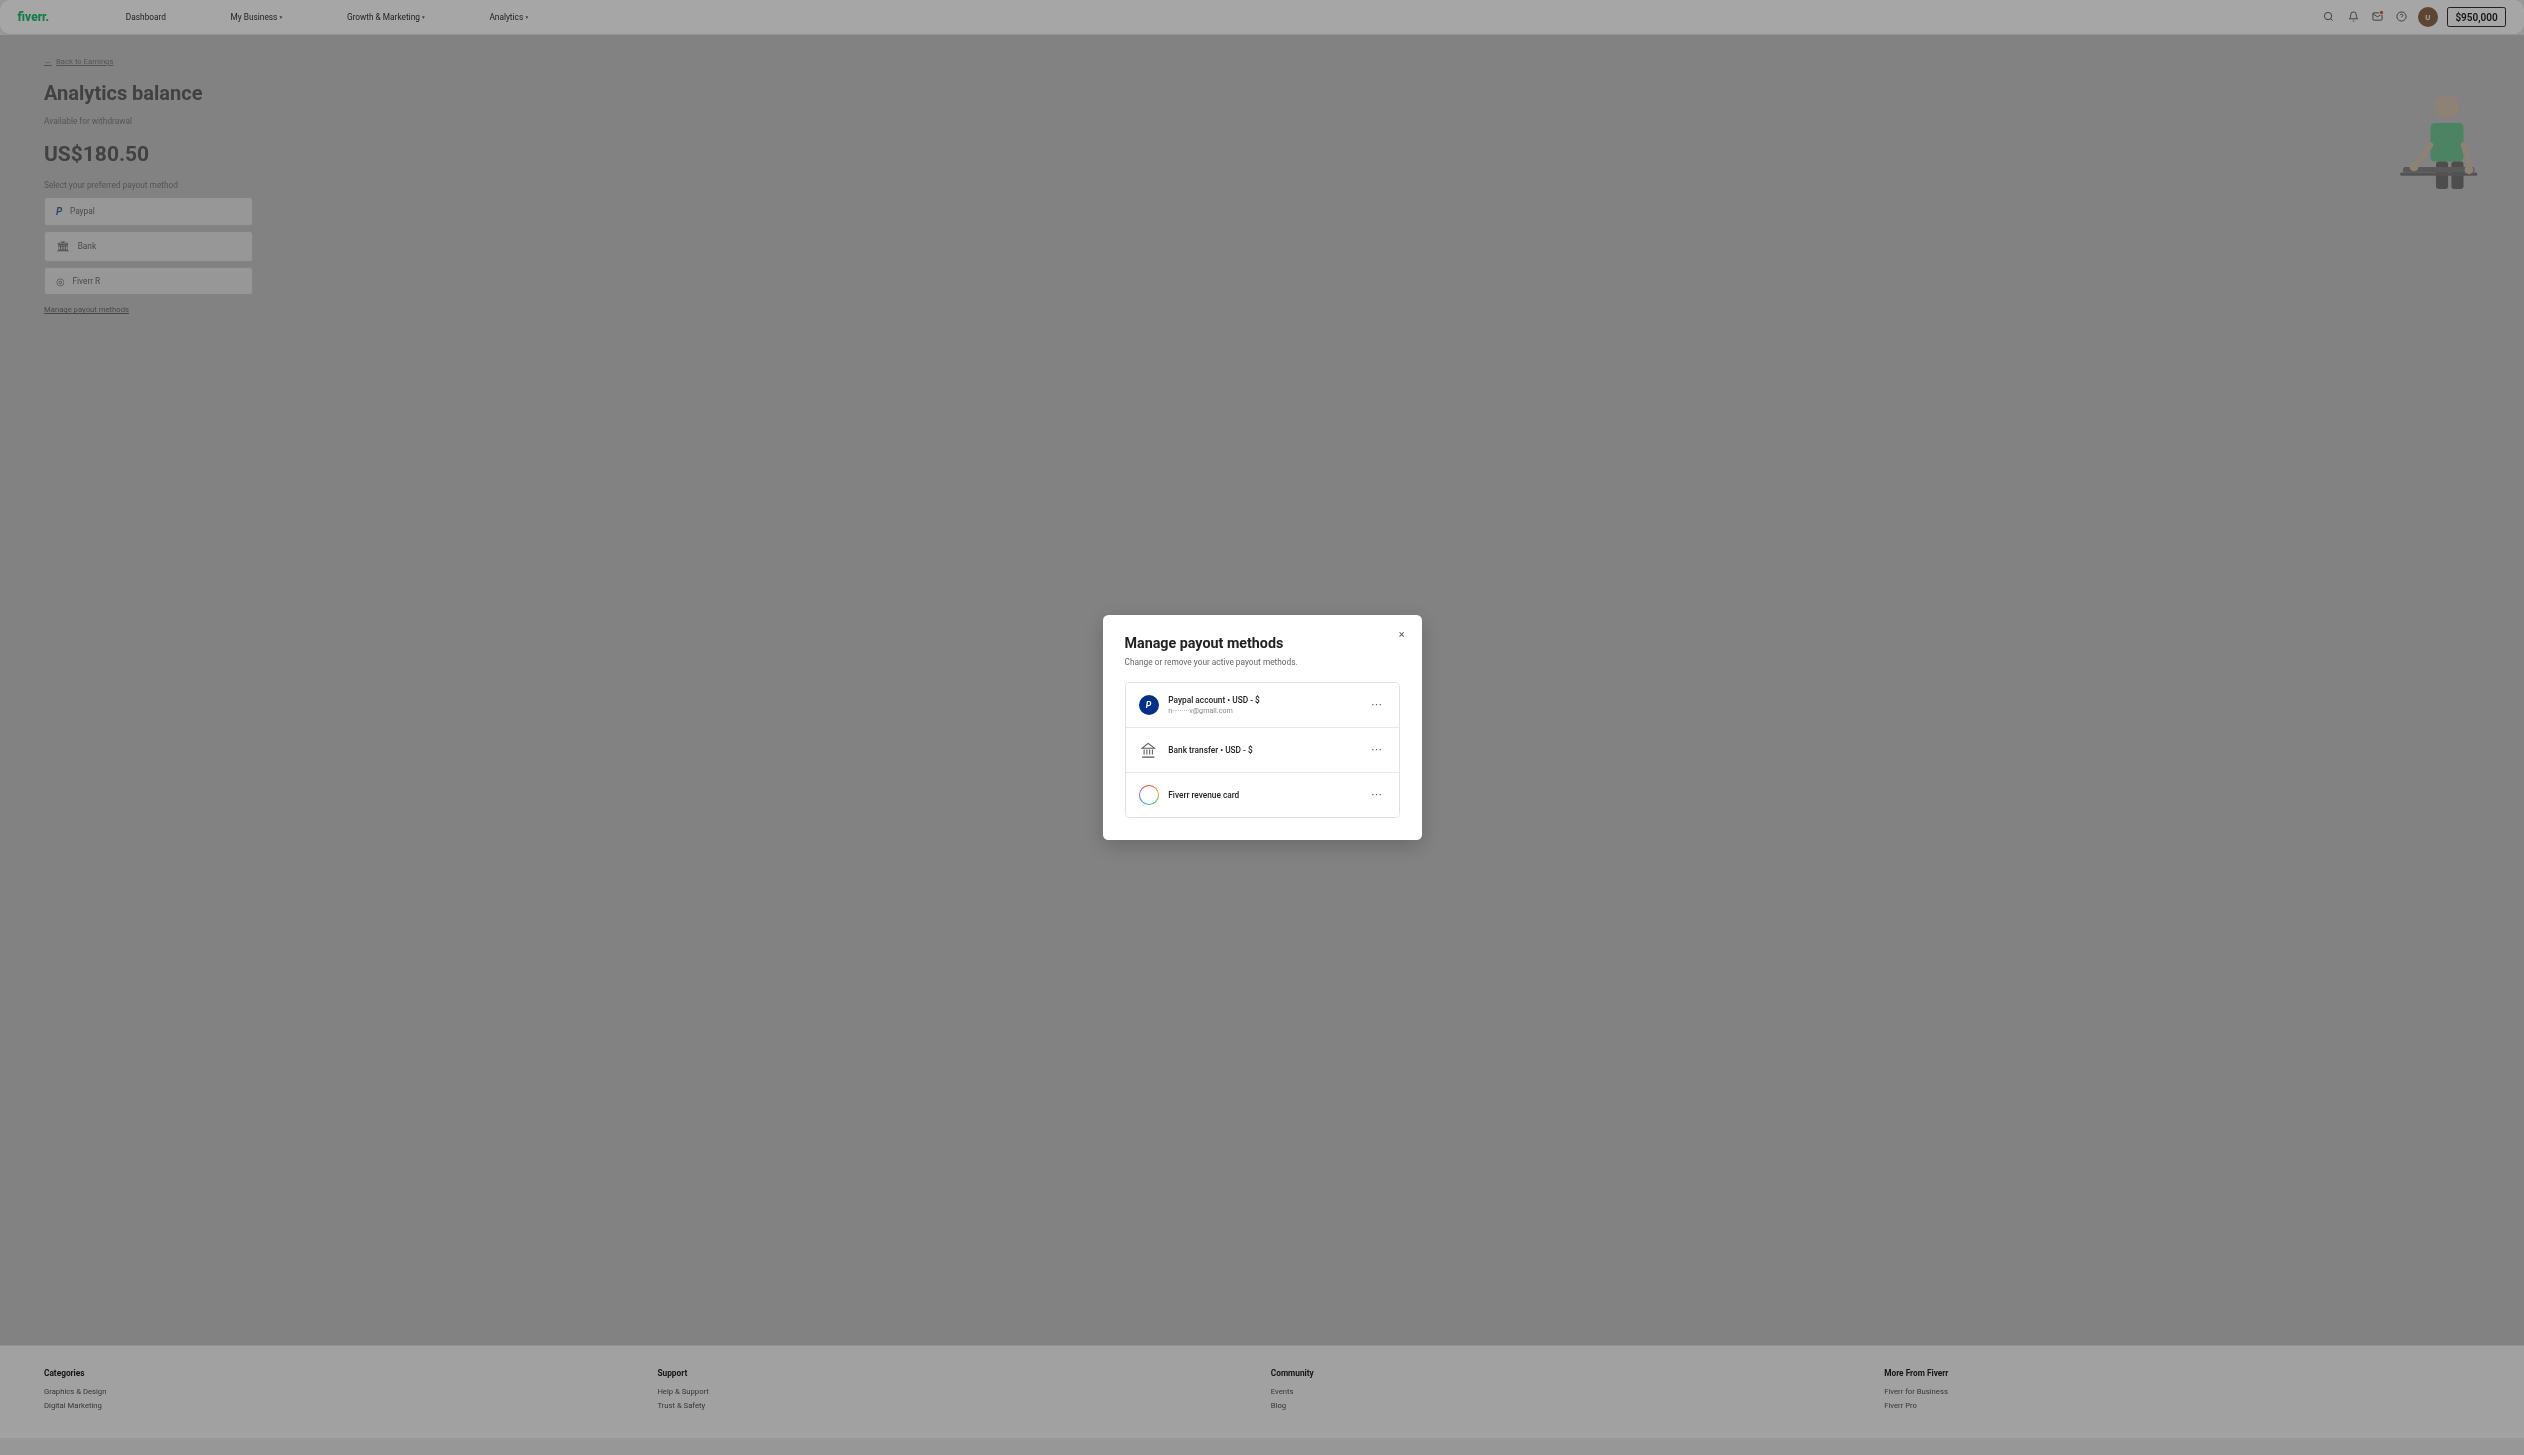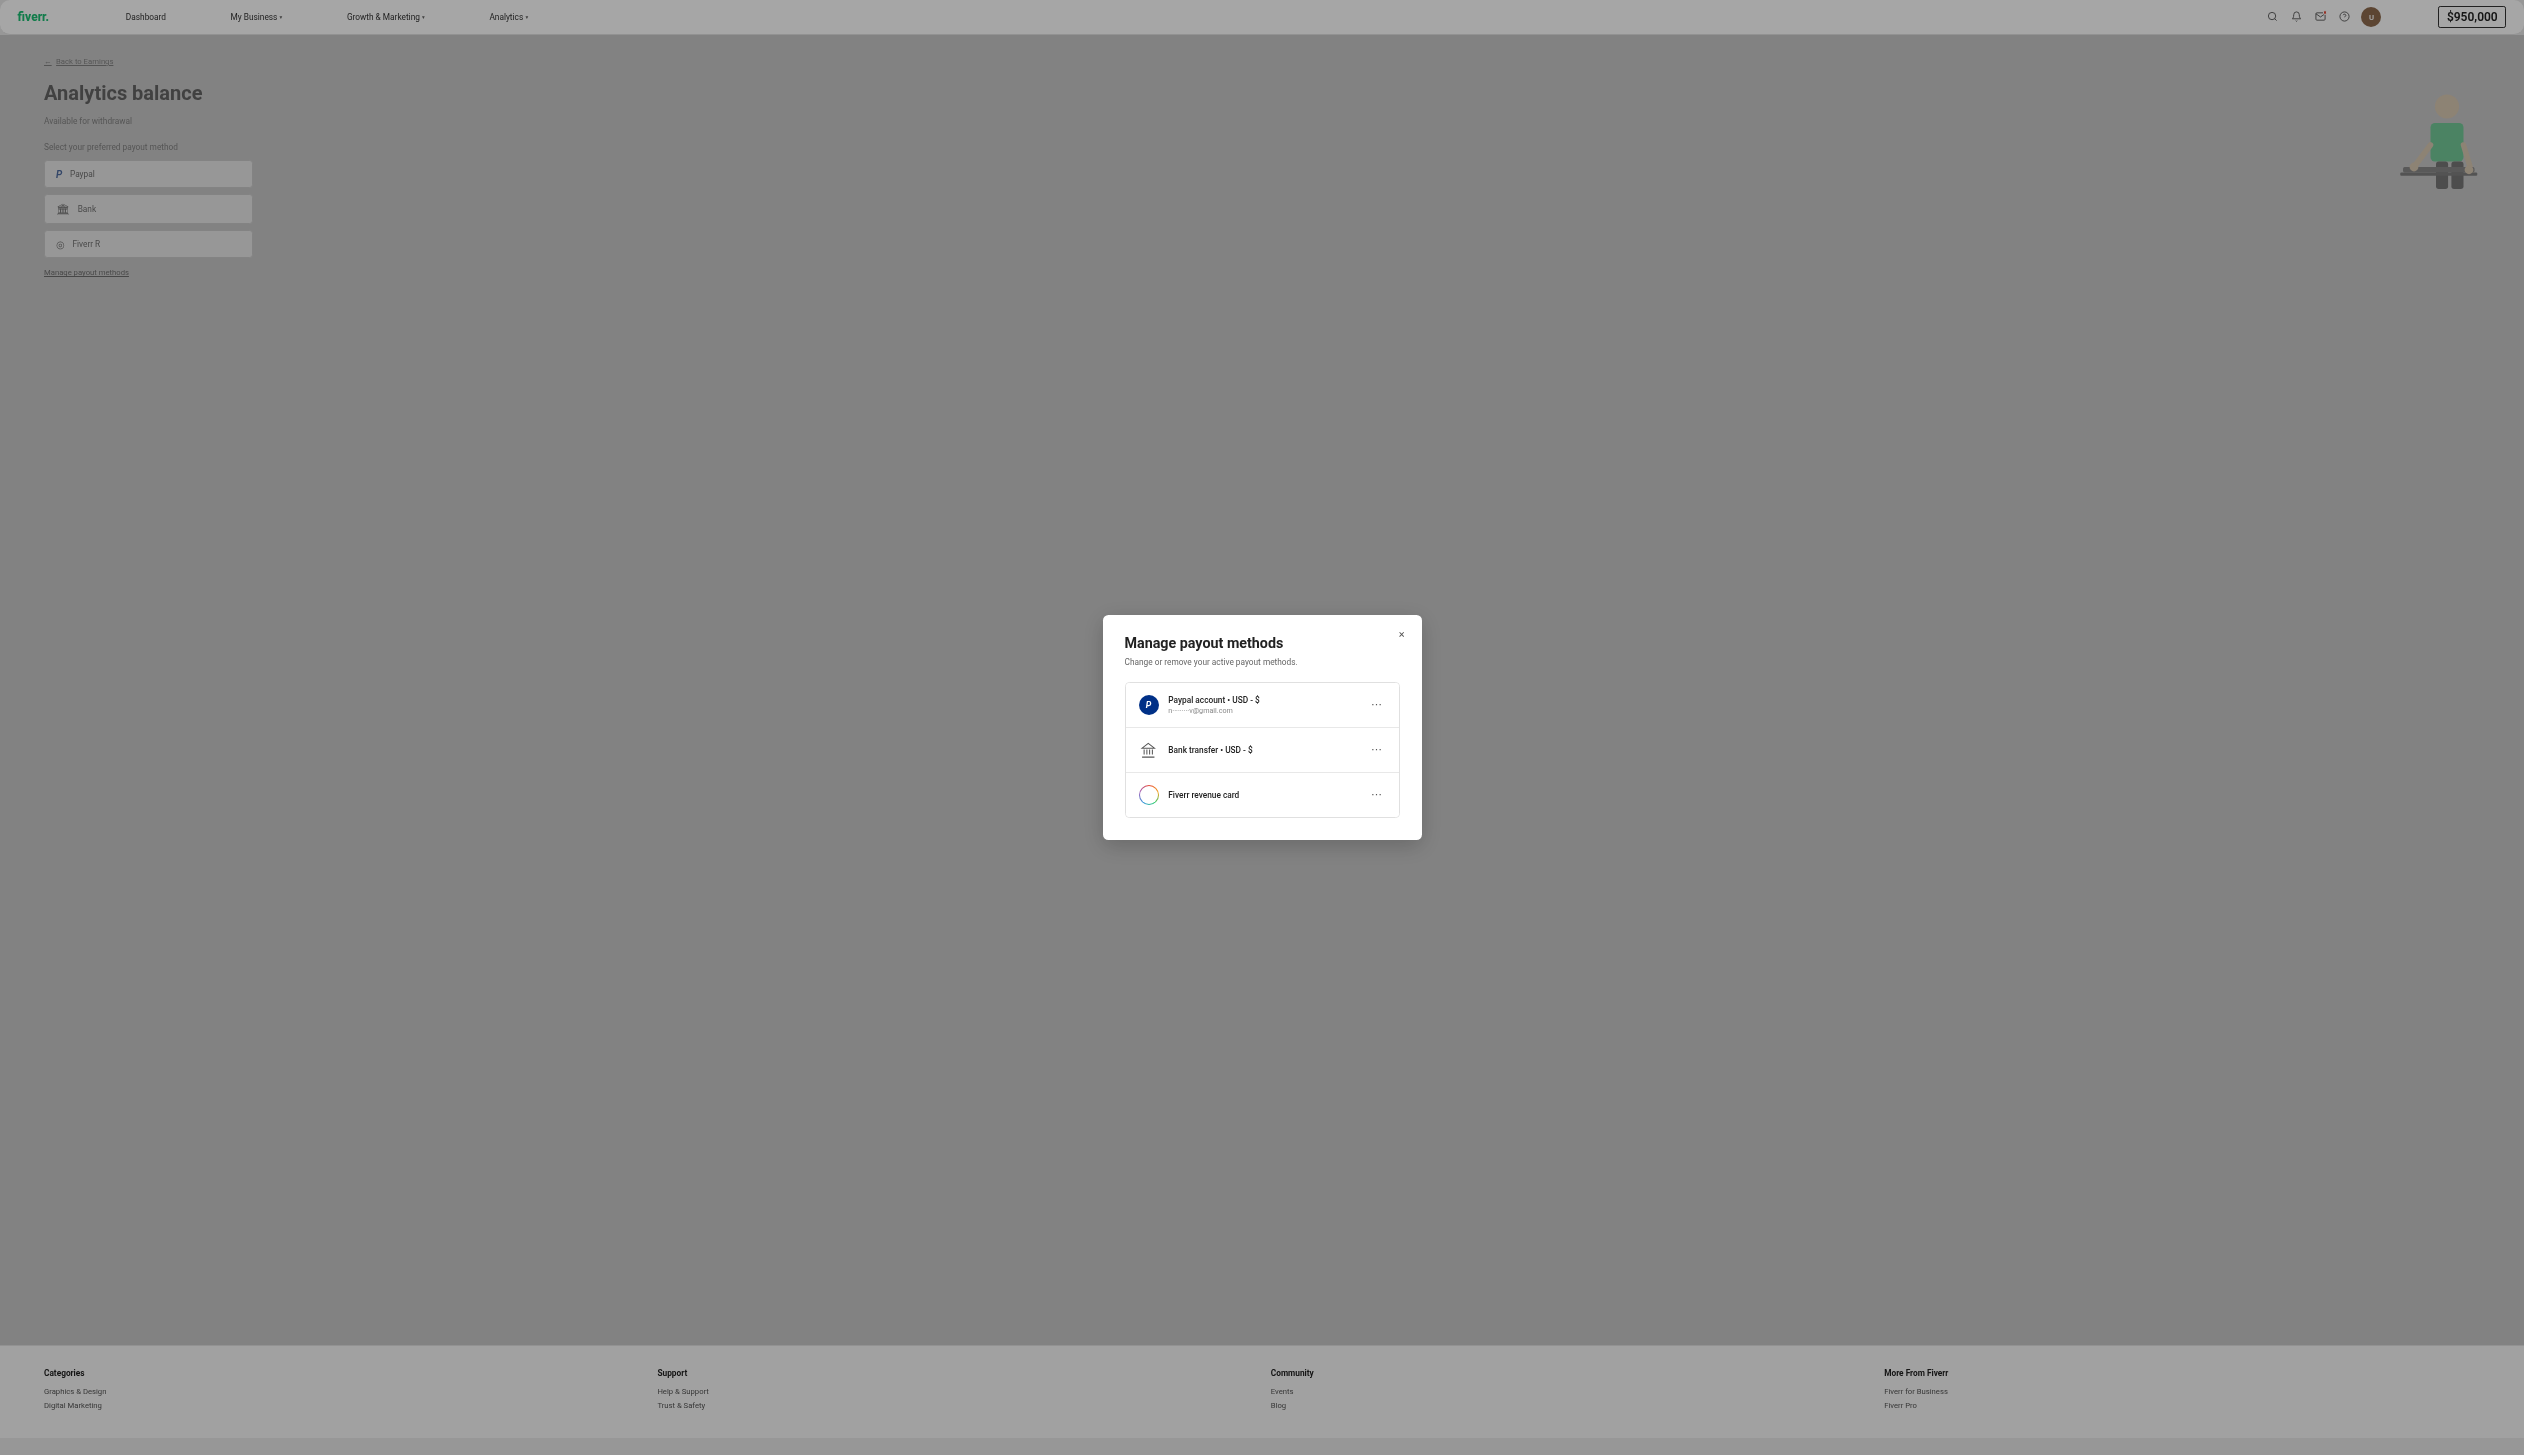--- a/index.html
+++ b/index.html
@@ -85,25 +85,24 @@
       color: #fff;
       font-size: 7.7px;
       font-weight: 600;
       cursor: pointer;
       overflow: hidden;
     }
     .balance-badge {
       border: 0.6px solid #333;
       border-radius: 2.2px;
       padding: 3.3px 7.7px;
-      font-size: 12px;
+      font-size: 10px;
       font-weight: 600;
       color: #222;
       cursor: pointer;
-      margin-left: 48px;
     }
 
     
     .page-content {
       padding: 22px 44px;
       min-height: calc(100vh - 35px - 110px);
       position: relative;
     }
     .back-link {
       display: flex;
@@ -389,20 +388,21 @@
 </nav>
 
 <div style="background: #c8c8c8; position: relative;">
   <div class="page-content" style="opacity:0.6;">
     <div class="back-link">
       <span>←</span>
       <span>Back to Earnings</span>
     </div>
     <h1 class="page-title">Analytics balance</h1>
     <p class="available-label">Available for withdrawal</p>
+    <p class="available-amount">US$180.50</p>
     <p class="select-label">Select your preferred payout method</p>
     <div class="payout-options">
       <div class="payout-option">
         <span style="color:#003087;font-weight:700;font-style:italic;font-size:10px;">P</span>
         <span>Paypal</span>
       </div>
       <div class="payout-option">
         <span style="font-size:11px;">🏛</span>
         <span>Bank</span>
       </div>

